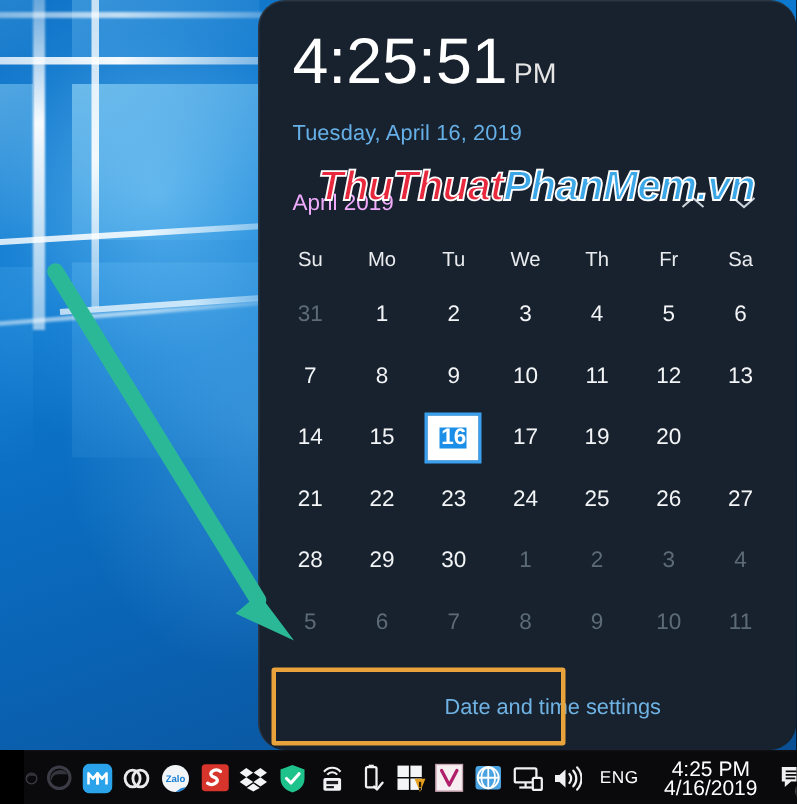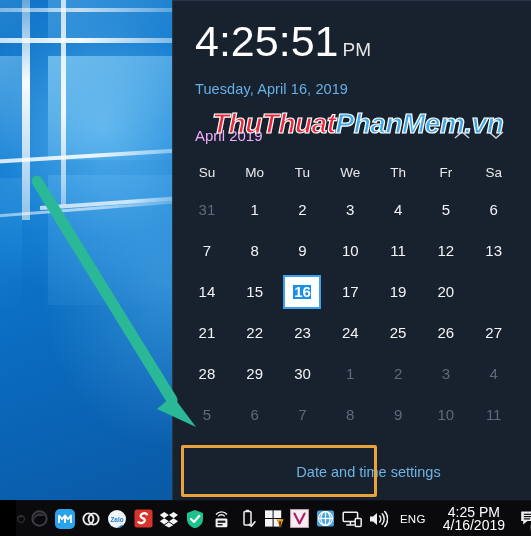--- a/index.html
+++ b/index.html
@@ -73,20 +73,21 @@
     transform: rotate(-4deg); transform-origin: left center; filter: blur(0.5px); }
 
   
   #flyout {
     position: absolute; left: 172px; top: 0;
     width: 359px; height: 500px;
     background: #18222e;
     border-top: 1px solid #2a3644;
     border-left: 1px solid #2a3644;
     overflow: hidden;
+    border-radius: 18px;
   }
   #clock-block { padding: 16px 0 0 22px; }
   #clock-time {
     color: #ffffff;
     font-size: 43px;
     font-weight: 300;
     letter-spacing: 0px;
     line-height: 48px;
     display: flex;
     align-items: baseline;

